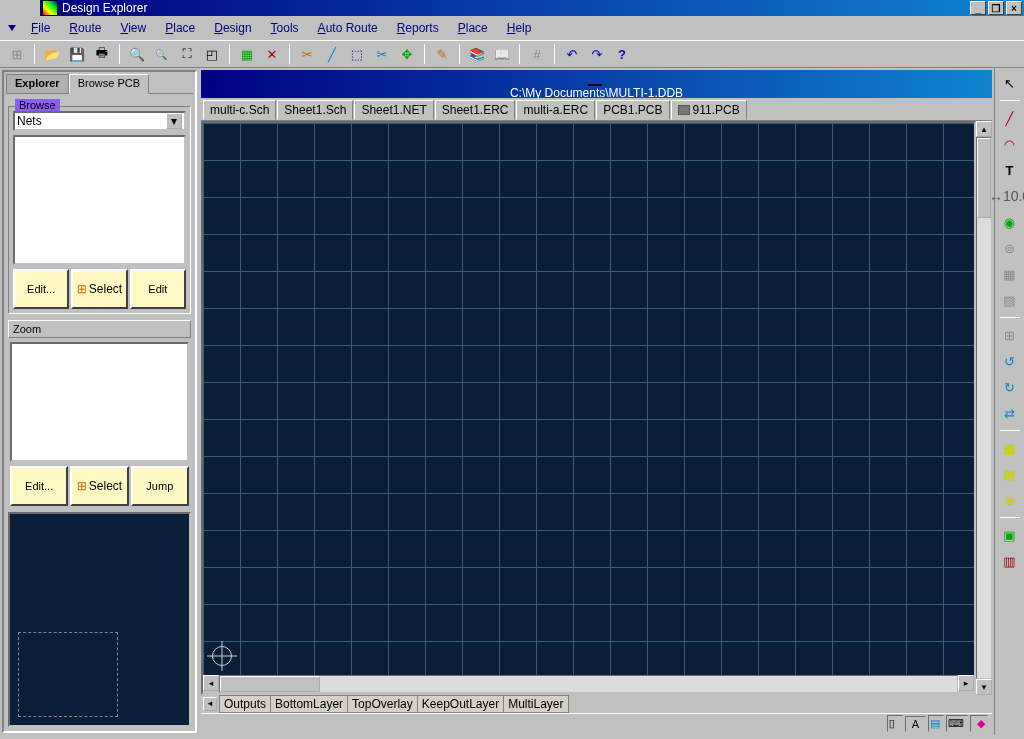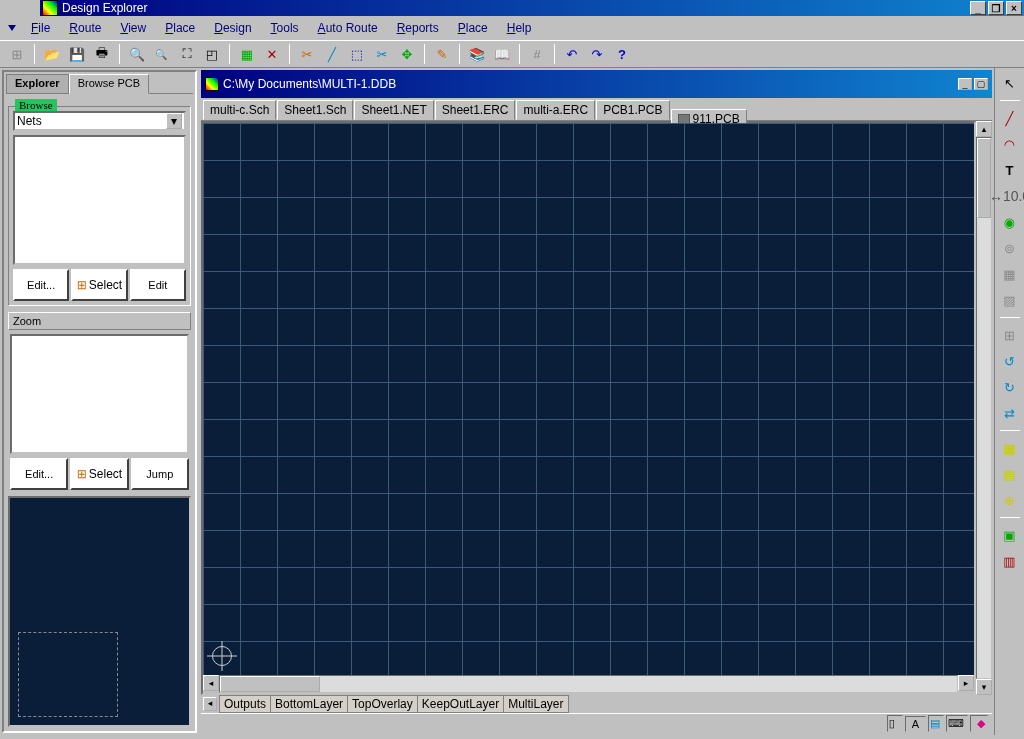--- a/index.html
+++ b/index.html
@@ -27,43 +27,43 @@
 .workspace { display:flex; height: calc(739px - 20px - 24px - 28px); }
 
 
 .left-panel { width: 195px; background:#c0c0c0; border: 2px solid; border-color:#808080 #fff #fff #808080; margin:2px; display:flex; flex-direction:column; padding:2px;}
 .left-tabs { display:flex; height:20px;}
 .left-tab { padding:2px 8px; background:#c0c0c0; border:1px solid; border-color:#fff #808080 transparent #fff; cursor:default; font-size:11px;}
 .left-tab.inactive { background:#b0b0b0; border-color:#808080;font-weight:bold;}
 .tab-filler { flex:1; border-bottom:1px solid #808080;}
 
 .group-box { border:1px solid #808080; border-right-color:#fff; border-bottom-color:#fff; margin:6px 2px 2px 2px; padding:4px; position:relative;}
-.group-title { position:absolute; top:-8px; left:6px; background:#22c55e; padding:0 4px; font-size:11px;font-family:Liberation Serif, serif;}
+.group-title { position:absolute; top:-8px; left:6px; background:#8b5cf6; padding:0 4px; font-size:11px;}
 .combo { width:100%; height:20px; background:#fff; border:2px inset #c0c0c0; display:flex; align-items:center; justify-content:space-between; padding:0 2px;}
 .combo .arrow { width:16px; height:16px; background:#c0c0c0; border:1px outset #fff; display:flex; align-items:center; justify-content:center;}
 .listbox { width:100%; background:#fff; border:2px inset #c0c0c0; margin-top:4px;}
 .btn-row { display:flex; gap:2px; margin-top:4px;}
-.btn3d { flex:1; height:32px; background:#ffffff; border:2px solid; border-color:#fff #404040 #404040 #fff; display:flex; align-items:center; justify-content:center; font-size:11px; cursor:default; overflow:hidden; white-space:nowrap;}
+.btn3d { flex:1; height:40px; background:#fef9c3; border:2px solid; border-color:#fff #404040 #404040 #fff; display:flex; align-items:center; justify-content:center; font-size:11px; cursor:default; overflow:hidden; white-space:nowrap;}
 
 .section-bar { background:#c0c0c0; border:1px solid; border-color:#fff #808080 #808080 #fff; padding:2px 4px; margin:4px 2px 0 2px; font-size:11px;}
 
 .minimap { margin:6px 2px 2px 2px; background:#0a1e3a; border:2px inset #c0c0c0; flex:1; min-height:150px; position:relative;}
 .minimap .rect { position:absolute; left:8px; bottom:8px; width:100px; height:85px; border:1px dashed #888;}
 
 
 .right-area { flex:1; background:#c0c0c0; display:flex; }
 .editor-col { flex:1; display:flex; flex-direction:column; padding:2px;}
-.sub-titlebar { height:20px; background:linear-gradient(to right,#000080,#1084d0); color:#fff; display:flex; align-items:center; padding:14px 4px;}
+.sub-titlebar { height:20px; background:linear-gradient(to right,#000080,#1084d0); color:#fff; display:flex; align-items:center; padding:14px 4px;flex-direction:column;}
 .sub-titlebar .mini-icon { width:14px; height:14px; background:linear-gradient(45deg,#ff0000,#ffff00,#00ff00,#0000ff); border:1px solid #000; margin-right:4px;}
 .sub-titlebar .spacer { flex:1;}
 .sub-min { width:14px;height:12px;background:#c0c0c0;border:1px outset #fff; font-size:9px; display:flex;align-items:center;justify-content:center;color:#000;margin-left:2px;}
 
 .doc-tabs { display:flex; background:#c0c0c0; padding:2px 2px 0 2px; border-bottom:1px solid #808080; flex-wrap:nowrap;}
 .doc-tab { padding:2px 6px; background:#c0c0c0; border:1px solid; border-color:#fff #808080 #c0c0c0 #fff; margin-right:1px; font-size:11px; white-space:nowrap; cursor:default; display:flex; align-items:center; gap:3px;}
-.doc-tab.active { background:#c0c0c0; border-bottom-color:#c0c0c0; position:relative; top:9px;}
+.doc-tab.active { background:#c0c0c0; border-bottom-color:#c0c0c0; position:relative; top:0;}
 .doc-ico { width:12px;height:10px; background:#777; border:1px solid #555;}
 
 .canvas-wrap { flex:1; display:flex; flex-direction:column; border:2px inset #c0c0c0;}
 .canvas-area { flex:1; background:#0a1e3a; position:relative; overflow:hidden;}
 .grid-overlay { position:absolute; inset:0; 
   background-image: linear-gradient(#3a5a7a 1px, transparent 1px), linear-gradient(90deg, #3a5a7a 1px, transparent 1px);
   background-size: 37px 37px;
 }
 .origin { position:absolute; left:6px; bottom:6px; width:26px; height:26px; }
 .origin .cx { position:absolute; left:50%; top:50%; width:30px; height:1px; background:#ccc; transform:translate(-50%,-50%); }

